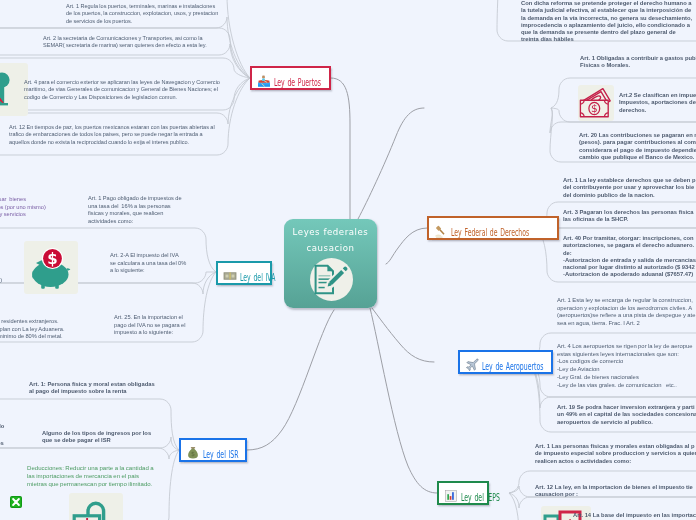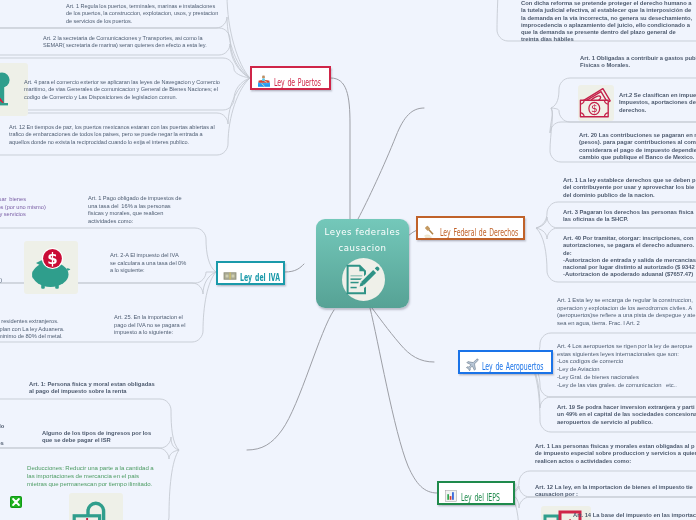--- a/index.html
+++ b/index.html
@@ -212,21 +212,21 @@
   <div class="txtb" style="left:29px;top:381px;">Art. 1: Persona fisica y moral estan obligadas
 al pago del impuesto sobre la renta</div>
   <div class="txtb" style="left:42px;top:430px;">Alguno de los tipos de ingresos por los
 que se debe pagar el ISR</div>
   <div class="txt s61" style="left:27px;top:464px;color:#4b9b62;">Deducciones: Reducir una parte a la cantidad a
 las importaciones de mercancia en el pais
 mietras que permanescan por tiempo ilimitado.</div>
   <div class="txtb" style="left:-6px;top:423px;">ado</div>
   <div class="txtb" style="left:-3px;top:440px;">os</div>
 
-  <div class="center" style="left:316px;top:219px;width:93px;height:89px;">
+  <div class="center" style="left:284px;top:219px;width:93px;height:89px;">
     <div class="ctitle">
       <div>Leyes federales</div>
       <div>causacion</div>
     </div>
     <div style="position:absolute;left:26px;top:39px;width:43px;height:43px;">
       <svg viewBox="0 0 43 43" width="43" height="43">
         <circle cx="21.5" cy="21.5" r="21.5" fill="#eff0e9"></circle>
         <g fill="none" stroke="#2f9386" stroke-width="2.0">
           <path d="M5.6,7.8 h12.0 l5.4,5.4 v22.0 h-17.4 z"></path>
         </g>
@@ -256,21 +256,21 @@
         <path d="M4.6,9.6 l3.1,2.8" stroke="#e9d9a8" stroke-width="0.9"></path>
         <circle cx="6.5" cy="3.2" r="1.35" fill="#c79060"></circle>
         <path d="M5.3,4.6 q1.2,-0.7 2.4,0 l0.5,2.5 h-3.4 z" fill="#5fc6e8"></path>
         <path d="M5.2,2.6 q1.3,-1.1 2.6,0 l-0.1,-0.9 h-2.4 z" fill="#8d6e4e"></path>
       </svg>
     </span>
     <span class="lbl" style="color:#cf2548;">Ley de Puertos</span>
   </div>
 
 
-  <div class="node" style="left:416px;top:216px;width:109px;height:24px;border-color:#c0622a;">
+  <div class="node" style="left:427px;top:216px;width:132px;height:24px;border-color:#c0622a;">
     <span class="ico">
       <svg viewBox="0 0 14 14" width="14" height="14">
         <path d="M2.1,12.6 h6.4 v1.0 h-6.4 z" fill="#ded3b3"></path>
         <g transform="rotate(-42 7 7)">
           <rect x="5.2" y="1.2" width="3.6" height="4.3" rx="0.7" fill="#c49a62"></rect>
           <rect x="6.3" y="5.3" width="1.5" height="6.2" fill="#b08244"></rect>
         </g>
         <path d="M1.6,11.2 q2.6,-1.3 5.4,0 l0.5,1.4 h-6.4 z" fill="#efe6cc"></path>
       </svg>
     </span>
@@ -279,34 +279,44 @@
 
   <div class="node" style="left:434px;top:350px;width:95px;height:24px;border-color:#1a73e8;margin-left:24px;">
     <span class="ico">
       <svg viewBox="0 0 14 14" width="14" height="14">
         <path d="M12.8,1.1 c0.5,0.5 0.4,1.1 -0.3,1.8 l-3.0,3.0 l1.0,5.3 l-1.1,1.1 l-2.1,-4.3 l-2.2,2.2 l0.2,1.7 l-0.8,0.8 l-1.1,-2.0 l-2.0,-1.1 l0.8,-0.8 l1.7,0.2 l2.2,-2.2 l-4.3,-2.1 l1.1,-1.1 l5.3,1.0 l3.0,-3.0 c0.7,-0.7 1.3,-0.8 1.8,-0.3 z" fill="#b8c6d6" stroke="#4a5b6d" stroke-width="0.45" stroke-linejoin="round"></path>
       </svg>
     </span>
     <span class="lbl" style="color:#1a73e8;">Ley de Aeropuertos</span>
   </div>
 
-  <div class="node" style="left:437px;top:481px;width:78px;height:24px;border-color:#1f8a4c;">
+  <div class="node" style="left:437px;top:481px;width:52px;height:24px;border-color:#1f8a4c;">
     <span class="ico">
       <svg viewBox="0 0 14 14" width="14" height="14">
         <rect x="1.6" y="1.6" width="10.8" height="10.8" fill="#f2f2f2" stroke="#9a9a9a" stroke-width="0.5"></rect>
         <rect x="3.3" y="5.2" width="1.7" height="5.6" fill="#31a84f"></rect>
         <rect x="5.7" y="7.1" width="1.7" height="3.7" fill="#d33a33"></rect>
         <rect x="8.1" y="3.2" width="1.7" height="7.6" fill="#2b5fd9"></rect>
       </svg>
     </span>
     <span class="lbl" style="color:#1f8a4c;">Ley del IEPS</span>
   </div>
 
-
-  <div class="node" style="left:216px;top:261px;width:69px;height:24px;border-color:#1b9aaa;font-weight:bold;">
+  <div class="node" style="left:179px;top:438px;width:68px;height:24px;border-color:#1a73e8;">
+    <span class="ico">
+      <svg viewBox="0 0 14 14" width="14" height="14">
+        <path d="M4.6,1.3 h4.8 l-1.2,1.5 h-2.4 z" fill="#7a6a3c"></path>
+        <path d="M5.8,2.8 h2.4 c2.2,1.9 3.7,4.2 3.7,6.4 c0,2.1 -1.9,3.2 -4.9,3.2 c-3.0,0 -4.9,-1.1 -4.9,-3.2 c0,-2.2 1.5,-4.5 3.7,-6.4 z" fill="#7f9157"></path>
+        <text x="7" y="9.9" font-size="6.2" text-anchor="middle" fill="#5e6d3e" font-family="DejaVu Sans">$</text>
+      </svg>
+    </span>
+    <span class="lbl" style="color:#1a73e8;">Ley del ISR</span>
+  </div>
+
+  <div class="node" style="left:216px;top:261px;width:56px;height:24px;border-color:#1b9aaa;">
     <span class="ico">
       <svg viewBox="0 0 14 14" width="14" height="14">
         <rect x="0.6" y="3.3" width="12.8" height="7.4" fill="#8e8e78"></rect>
         <rect x="1.5" y="4.2" width="11" height="5.6" fill="#c9c9b0" opacity="0.55"></rect>
         <circle cx="4.0" cy="7.0" r="1.5" fill="#cfcfb2"></circle>
         <circle cx="10.0" cy="7.0" r="1.5" fill="#cfcfb2"></circle>
         <rect x="6.6" y="3.4" width="0.9" height="7.2" fill="#d9c44f"></rect>
       </svg>
     </span>
     <span class="lbl" style="color:#1b9aaa;">Ley del IVA</span>

